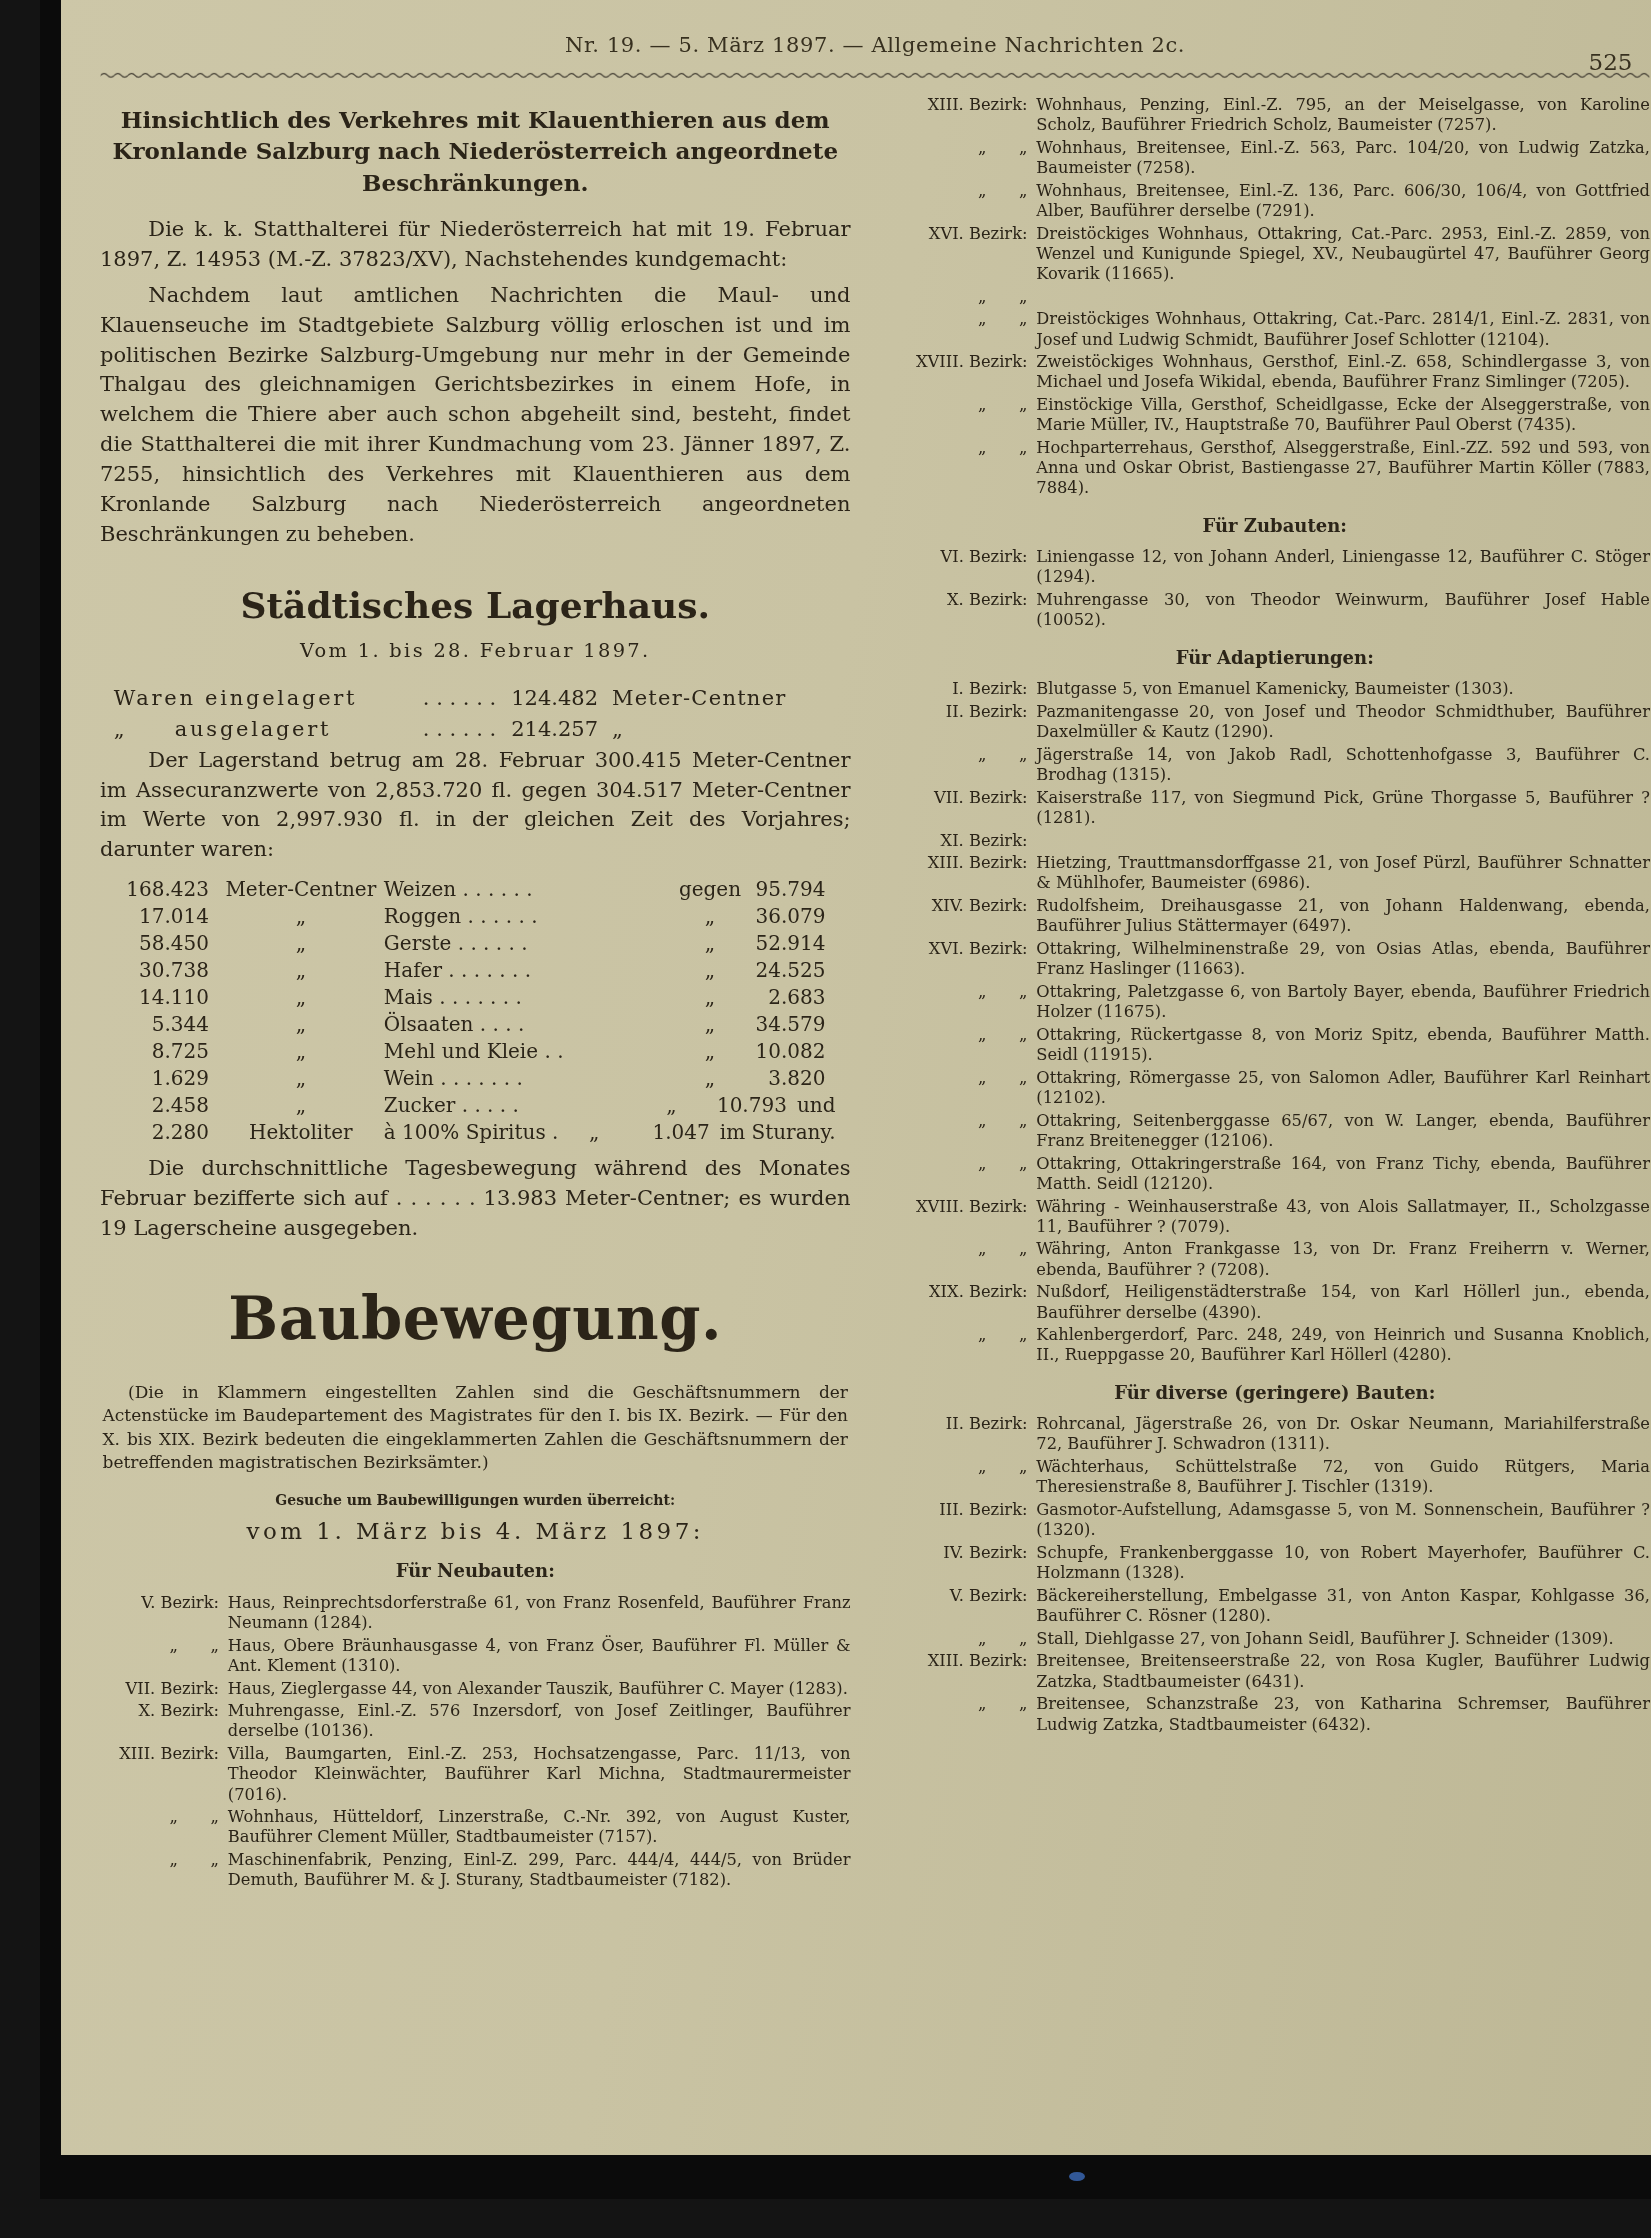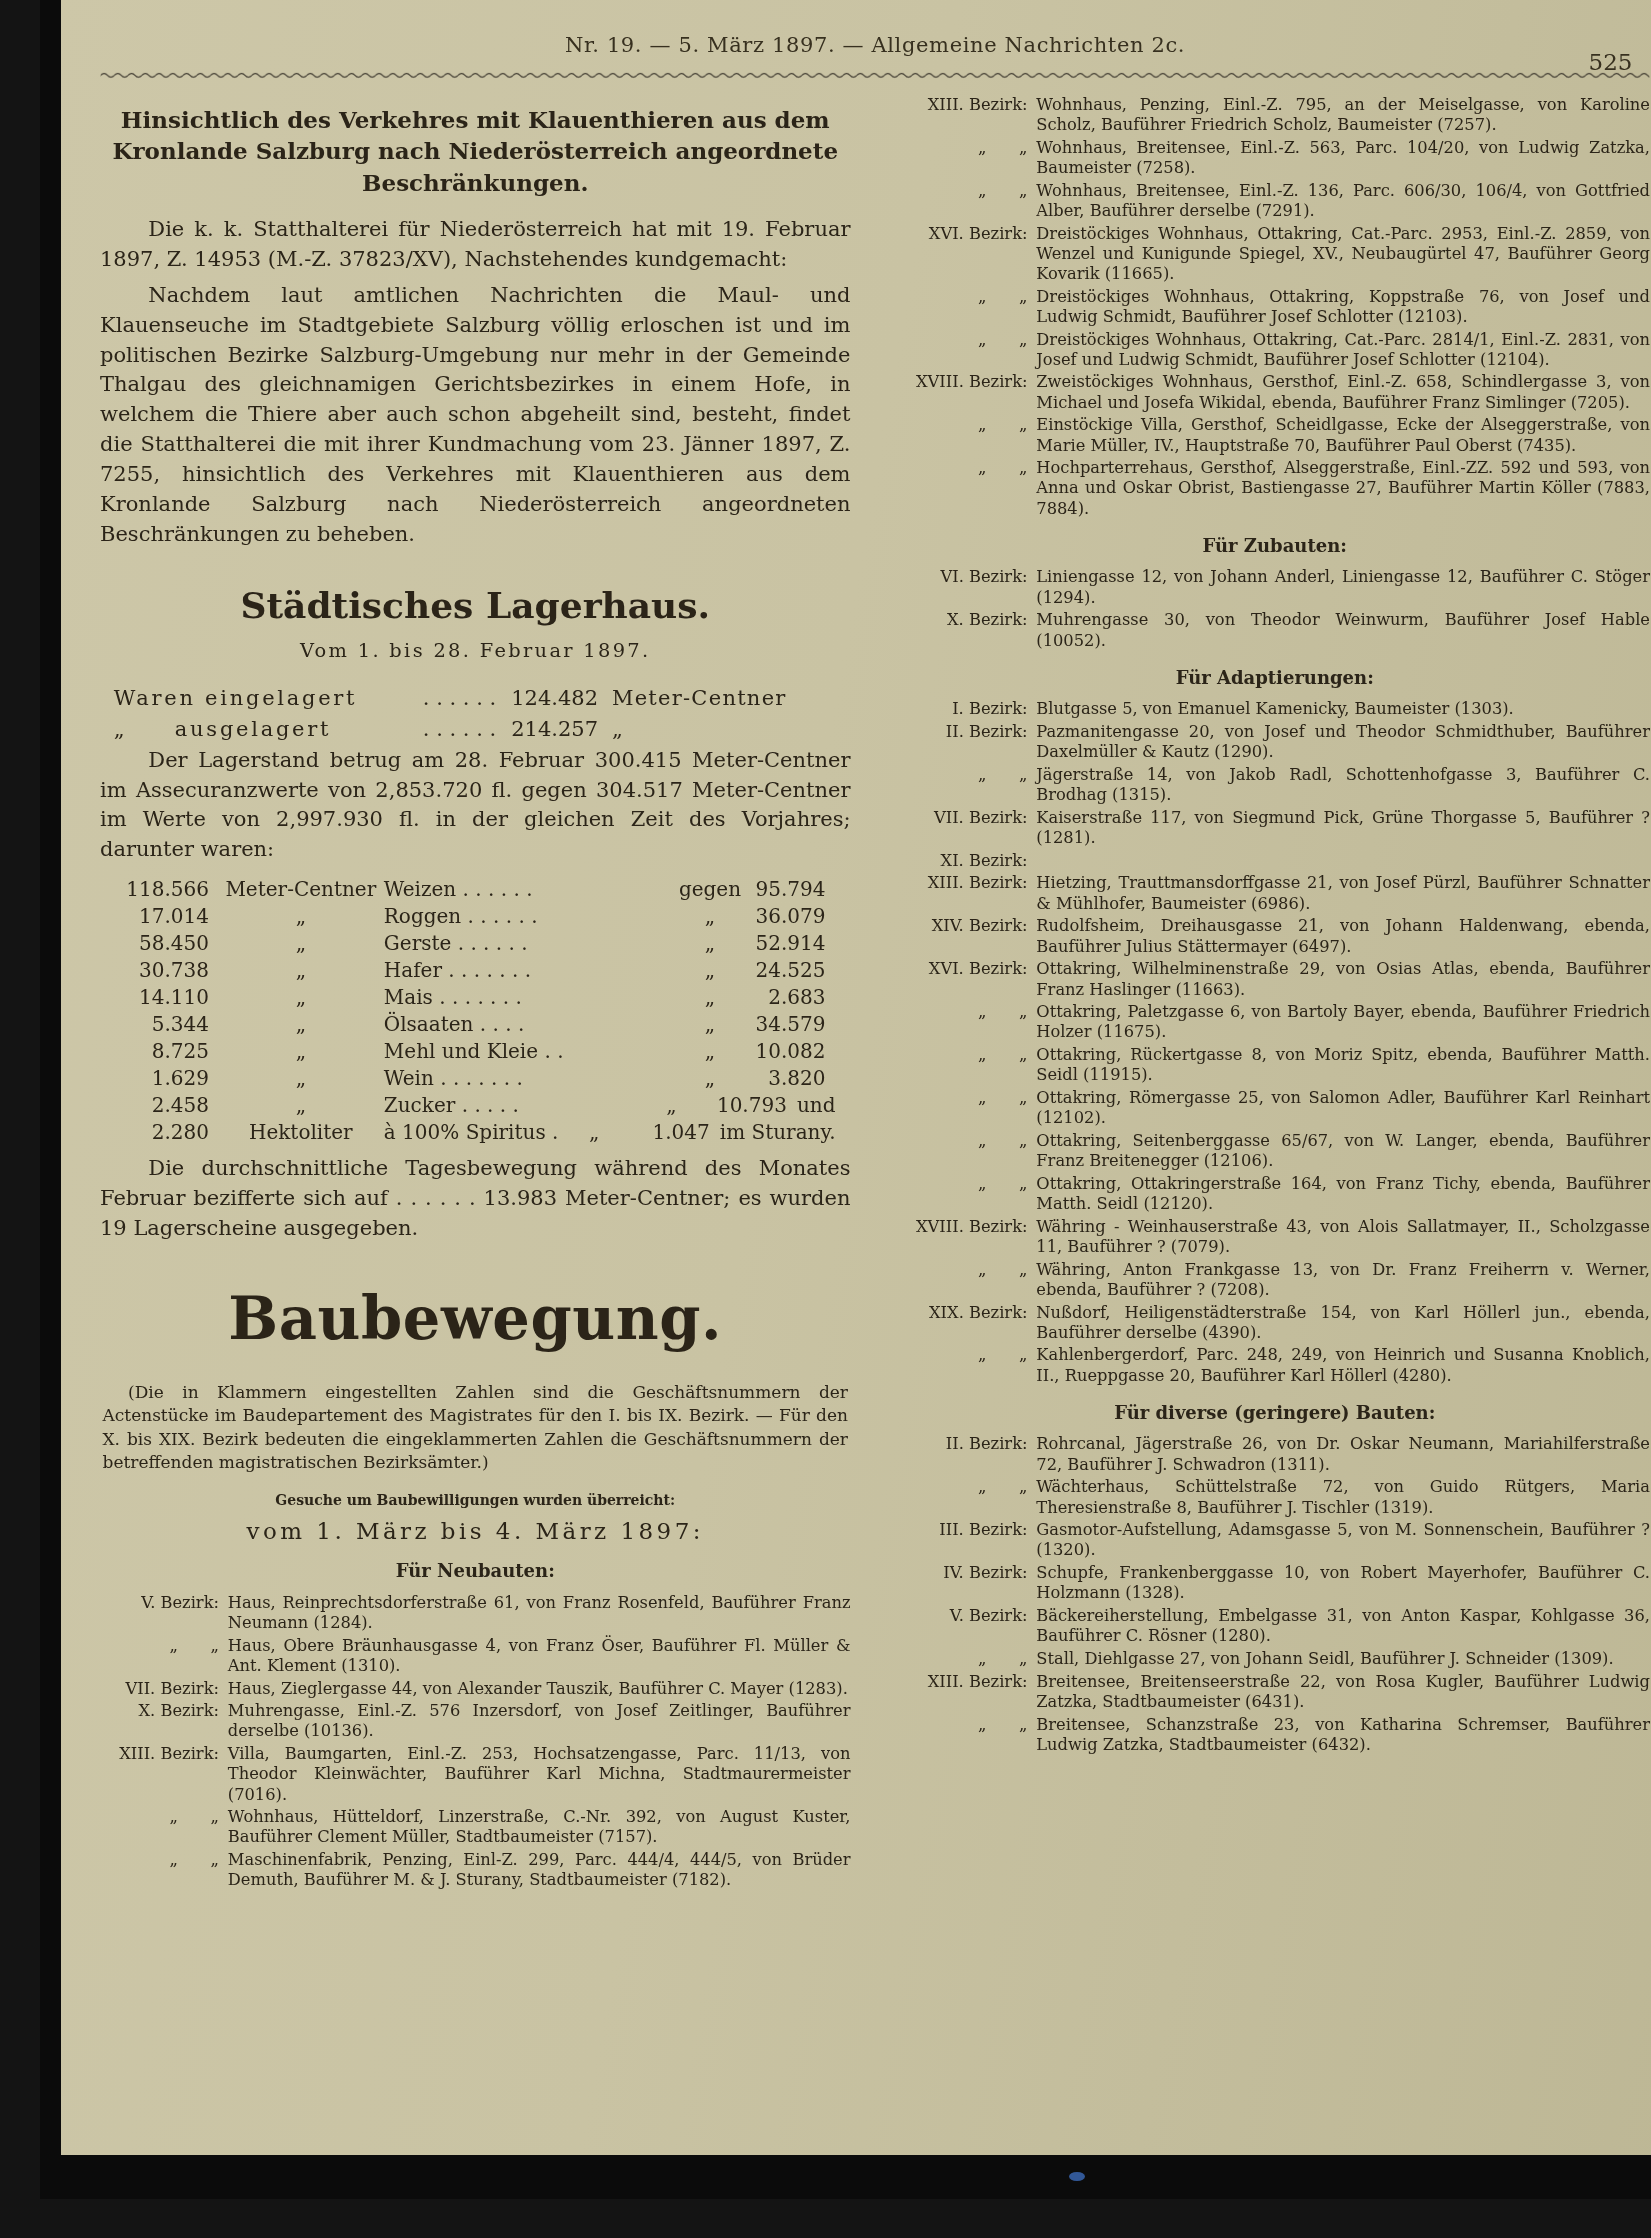--- a/index.html
+++ b/index.html
@@ -104,21 +104,21 @@
               <span class="sl-value">214.257</span>
               <span class="sl-unit">„</span>
             </div>
           </div>
 
         <p class="body ind">Der Lagerstand betrug am 28. Februar 300.415 Meter-Centner im Assecuranzwerte von 2,853.720 fl. gegen 304.517 Meter-Centner im Werte von 2,997.930 fl. in der gleichen Zeit des Vorjahres; darunter waren:</p>
 
         <div class="goods">
 
             <div class="grow">
-              <span class="g-qty">118.566</span>
+              <span class="g-qty">168.423</span>
               <span class="g-mid"><span class="g-unit">Meter-Centner</span><span>Weizen</span> <span>. . . . . .</span></span>
               <span class="g-gegen">gegen</span>
               <span class="g-qty2">95.794</span>
               <span class="g-suffix"></span>
             </div>
 
             <div class="grow">
               <span class="g-qty">17.014</span>
               <span class="g-mid"><span class="g-unit">„</span><span>Roggen</span> <span>. . . . . .</span></span>
               <span class="g-gegen">„</span>
@@ -258,21 +258,20 @@
               <span class="t">Wohnhaus, Breitensee, Einl.-Z. 136, Parc. 606/30, 106/4, von Gottfried Alber, Bauführer derselbe (7291).</span>
             </div>
 
             <div class="entry">
               <span class="d">XVI. Bezirk:</span>
               <span class="t">Dreistöckiges Wohnhaus, Ottakring, Cat.-Parc. 2953, Einl.-Z. 2859, von Wenzel und Kunigunde Spiegel, XV., Neubaugürtel 47, Bauführer Georg Kovarik (11665).</span>
             </div>
 
             <div class="entry">
               <span class="d">„  „</span>
-              <span class="t">Dreistöckiges Wohnhaus, Ottakring, Koppstraße 76, von Josef und Ludwig Schmidt, Bauführer Josef Schlotter (12103).</span>
             </div>
 
             <div class="entry">
               <span class="d">„  „</span>
               <span class="t">Dreistöckiges Wohnhaus, Ottakring, Cat.-Parc. 2814/1, Einl.-Z. 2831, von Josef und Ludwig Schmidt, Bauführer Josef Schlotter (12104).</span>
             </div>
 
             <div class="entry">
               <span class="d">XVIII. Bezirk:</span>
               <span class="t">Zweistöckiges Wohnhaus, Gersthof, Einl.-Z. 658, Schindlergasse 3, von Michael und Josefa Wikidal, ebenda, Bauführer Franz Simlinger (7205).</span>

